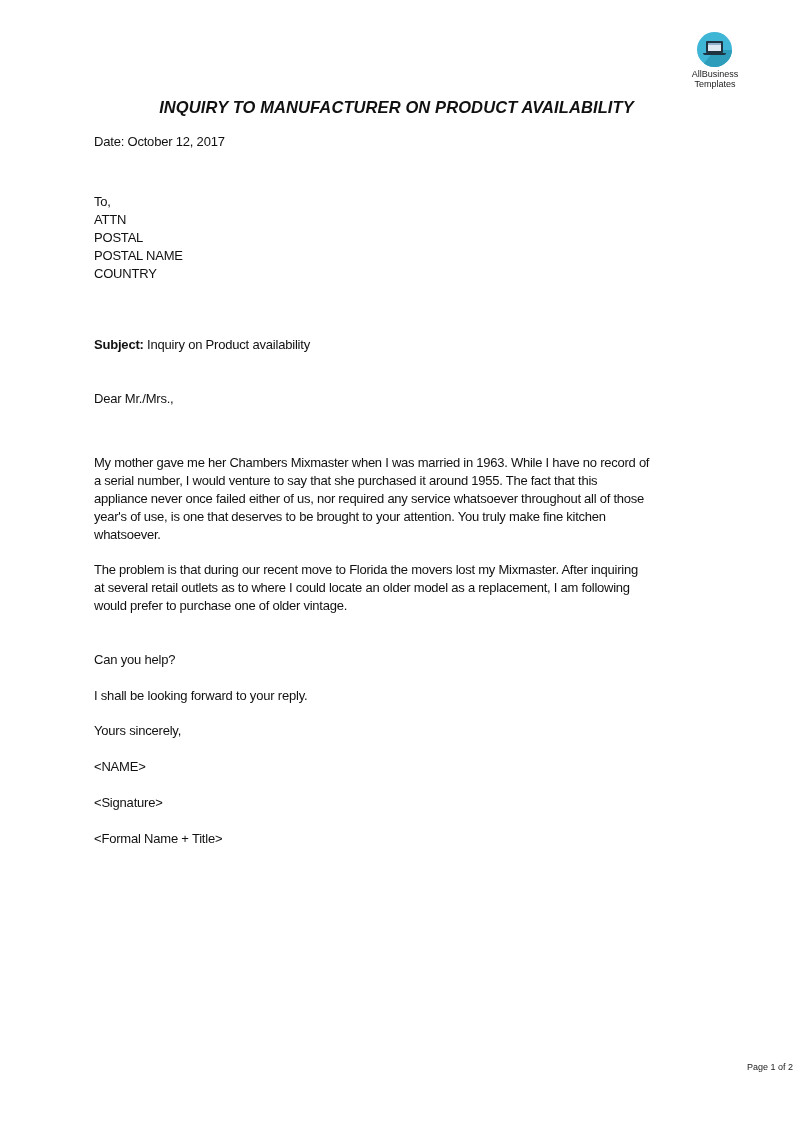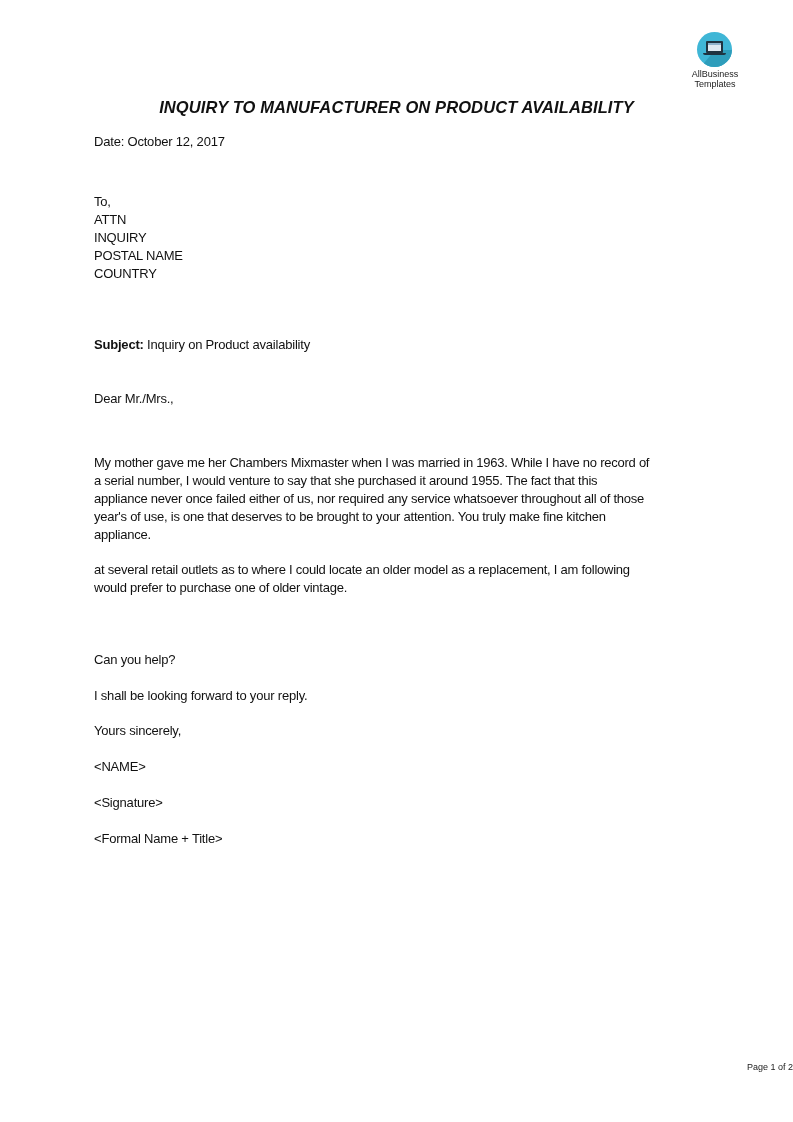--- a/index.html
+++ b/index.html
@@ -43,40 +43,41 @@
       <div>Templates</div>
     </div>
   </div>
 
   <div class="title">INQUIRY TO MANUFACTURER ON PRODUCT AVAILABILITY</div>
 
   <div class="abs txt" style="left:94px; top:133px;">Date: October 12, 2017</div>
 
   <div class="abs txt" style="left:94px; top:193px;">To,</div>
   <div class="abs txt" style="left:94px; top:211px;">ATTN</div>
-  <div class="abs txt" style="left:94px; top:229px;">INQUIRY</div>
+  <div class="abs txt" style="left:94px; top:229px;">POSTAL</div>
   <div class="abs txt" style="left:94px; top:247px;">POSTAL NAME</div>
   <div class="abs txt" style="left:94px; top:265px;">COUNTRY</div>
 
   <div class="abs txt" style="left:94px; top:336px;">
     <b>Subject:</b>
     <span>Inquiry on Product availability</span>
   </div>
 
   <div class="abs txt" style="left:94px; top:390px;">Dear Mr./Mrs.,</div>
 
   <div class="para" style="top:454px;">
     <span class="line">My mother gave me her Chambers Mixmaster when I was married in 1963.  While I have no record of</span>
     <span class="line">a serial number, I would venture to say that she purchased it around 1955.  The fact that this</span>
     <span class="line">appliance never once failed either of us, nor required any service whatsoever throughout all of those</span>
     <span class="line">year's of use, is one that deserves to be brought to your attention.  You truly make fine kitchen</span>
-    <span class="line">appliance.</span>
+    <span class="line">whatsoever.</span>
   </div>
 
   <div class="para" style="top:561px;">
+    <span class="line">The problem is that during our recent move to Florida the movers lost my Mixmaster.  After inquiring</span>
     <span class="line">at several retail outlets as to where I could locate an older model as a replacement, I am following</span>
     <span class="line">would prefer to purchase one of older vintage.</span>
   </div>
 
   <div class="abs txt" style="left:94px; top:651px;">Can you help?</div>
   <div class="abs txt" style="left:94px; top:687px;">I shall be looking forward to your reply.</div>
   <div class="abs txt" style="left:94px; top:722px;">Yours sincerely,</div>
   <div class="abs txt" style="left:94px; top:758px;">&lt;NAME&gt;</div>
   <div class="abs txt" style="left:94px; top:794px;">&lt;Signature&gt;</div>
   <div class="abs txt" style="left:94px; top:830px;">&lt;Formal Name + Title&gt;</div>

